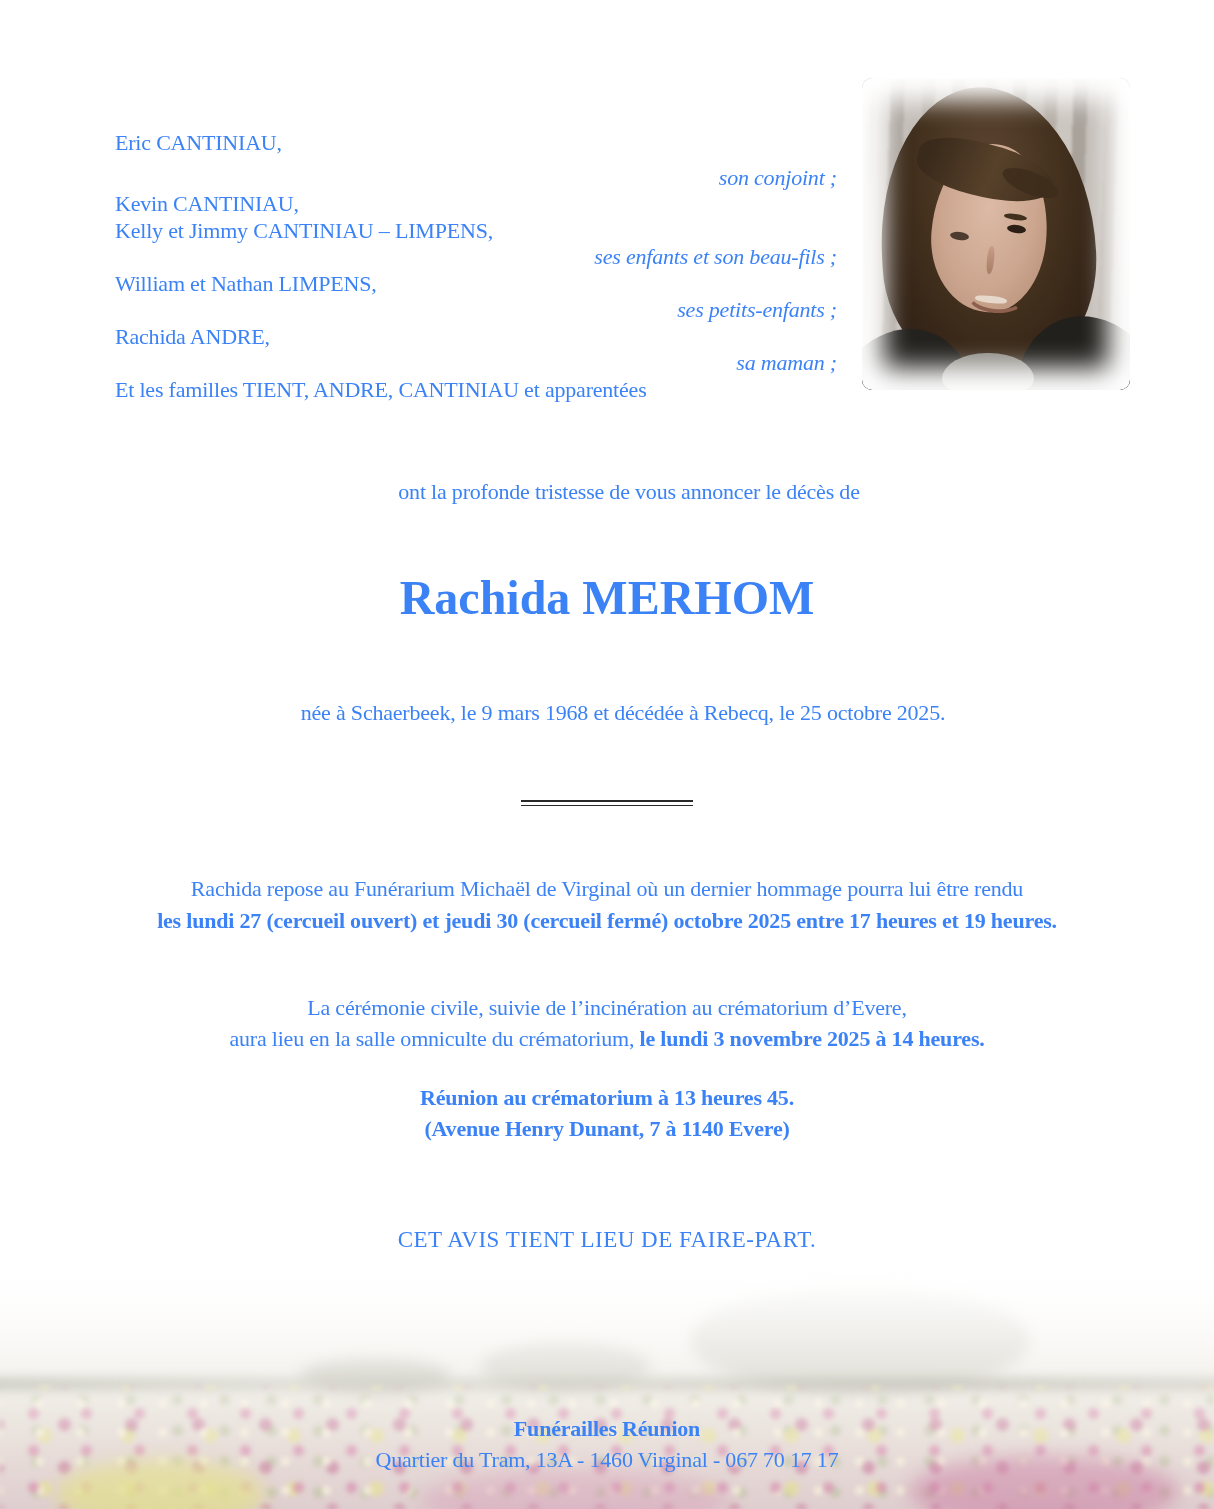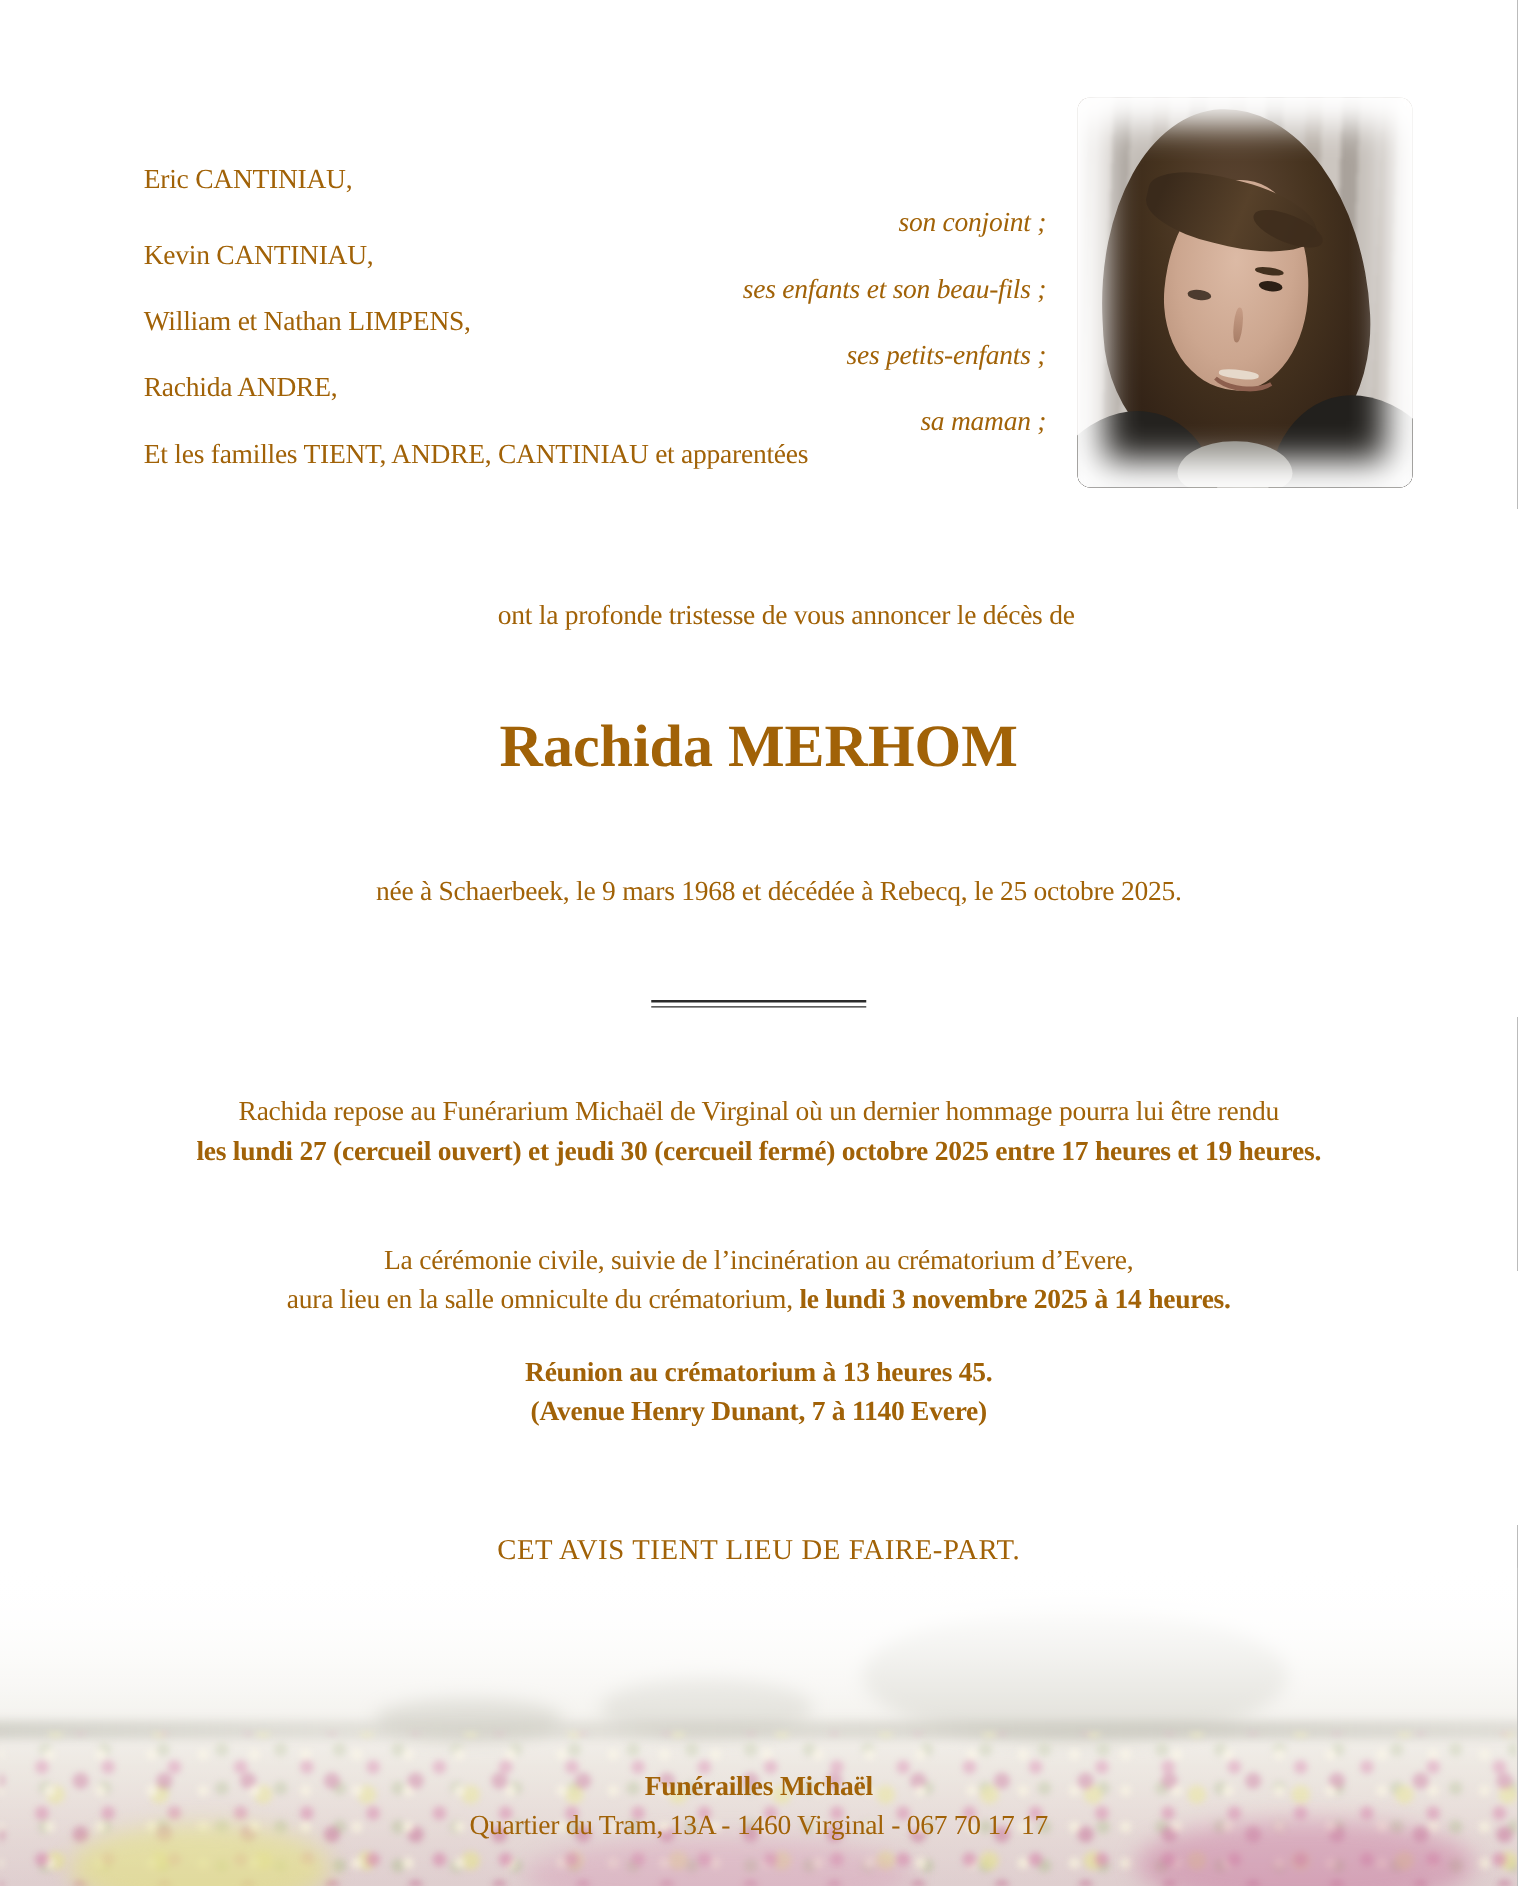--- a/index.html
+++ b/index.html
@@ -1,20 +1,20 @@
 <!DOCTYPE html>
 <html><head>
 <meta charset="utf-8">
 <style>
   html,body{margin:0;padding:0;background:#888;}
   .page{
     position:relative;width:1214px;height:1509px;margin:0 auto;
     background:#ffffff;overflow:hidden;
     font-family:"Liberation Serif","DejaVu Serif",serif;
-    color:#a16207;letter-spacing:-0.2px;
+    color:#3b82f6;letter-spacing:-0.2px;
   }
   .abs{position:absolute;}
   .ctr{left:0;right:0;text-align:center;}
   .b{font-weight:bold;}
 
   
   .family{position:absolute;left:115px;top:130px;width:722px;font-size:22px;}
   .fline{line-height:26.5px;white-space:nowrap;}
   .fline.right{text-align:right;font-style:italic;}
   .fline.gap{margin-top:8px;}
@@ -89,20 +89,21 @@
 </style>
 </head>
 <body>
 
 <div class="page">
 
   <section class="family">
     <div class="fline left">Eric CANTINIAU,</div>
     <div class="fline right gap">son conjoint ;</div>
     <div class="fline left">Kevin CANTINIAU,</div>
+    <div class="fline left">Kelly et Jimmy CANTINIAU – LIMPENS,</div>
     <div class="fline right">ses enfants et son beau-fils ;</div>
     <div class="fline left">William et Nathan LIMPENS,</div>
     <div class="fline right">ses petits-enfants ;</div>
     <div class="fline left">Rachida ANDRE,</div>
     <div class="fline right">sa maman ;</div>
     <div class="fline left">Et les familles TIENT, ANDRE, CANTINIAU et apparentées</div>
   </section>
 
   <div class="photo">
     <div class="ph-bg"></div>
@@ -156,17 +157,17 @@
     <div class="f-tree f-tree-left"></div>
     <div class="f-hedge"></div>
     <div class="f-flowers"></div>
     <div class="f-patch f-yellow"></div>
     <div class="f-patch f-pink-r"></div>
     <div class="f-patch f-pink-c"></div>
     <div class="f-fog"></div>
   </div>
 
   <div class="footer">
-    <div class="b">Funérailles Michaël</div>
+    <div class="b">Funérailles Réunion</div>
     <div>Quartier du Tram, 13A - 1460 Virginal - 067 70 17 17</div>
   </div>
 
 </div>
 
 </body></html>

